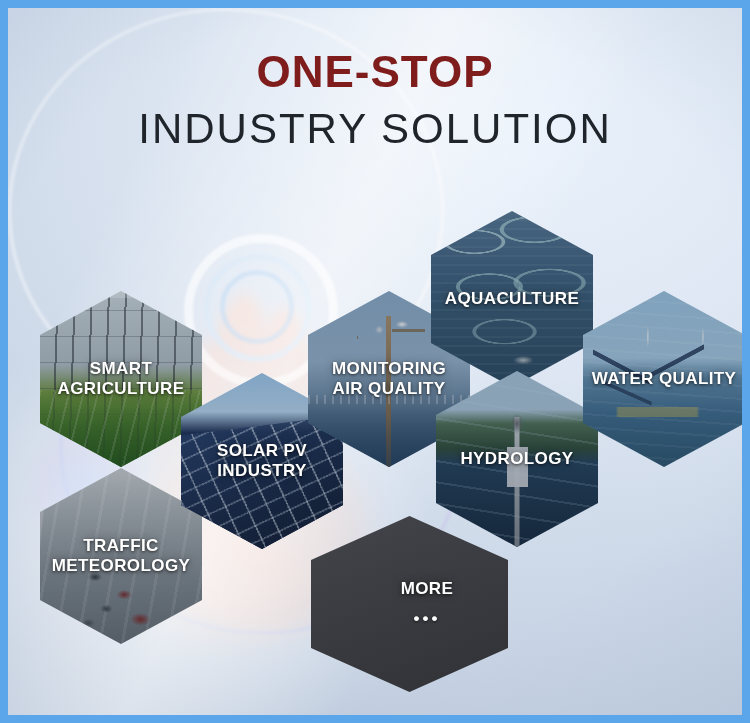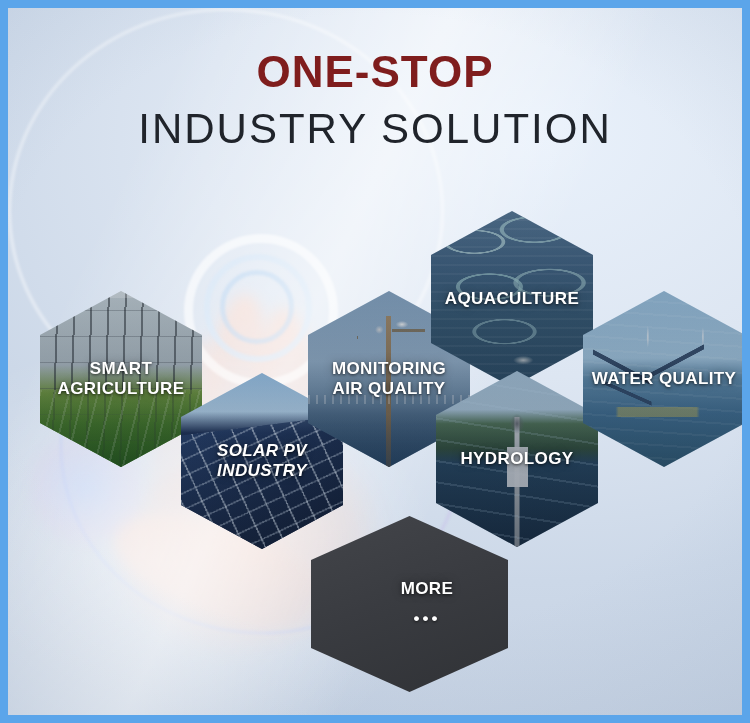--- a/index.html
+++ b/index.html
@@ -267,22 +267,30 @@
 
     <div class="hex" style="left:32px; top:283px;">
       <div class="photo ph-agri"></div>
       <div class="tint"></div>
       <div class="hex-stack">
         <div class="hex-label">SMART</div>
         <div class="hex-label">AGRICULTURE</div>
       </div>
     </div>
 
-
-    <div class="hex" style="left:173px; top:365px;font-style:italic;">
+    <div class="hex" style="left:32px; top:460px;">
+      <div class="photo ph-traffic"></div>
+      <div class="tint"></div>
+      <div class="hex-stack">
+        <div class="hex-label">TRAFFIC</div>
+        <div class="hex-label">METEOROLOGY</div>
+      </div>
+    </div>
+
+    <div class="hex" style="left:173px; top:365px;">
       <div class="photo ph-solar"></div>
       <div class="tint"></div>
       <div class="hex-stack">
         <div class="hex-label">SOLAR PV</div>
         <div class="hex-label">INDUSTRY</div>
       </div>
     </div>
 
     <div class="hex" style="left:300px; top:283px;">
       <div class="photo ph-air"></div>

